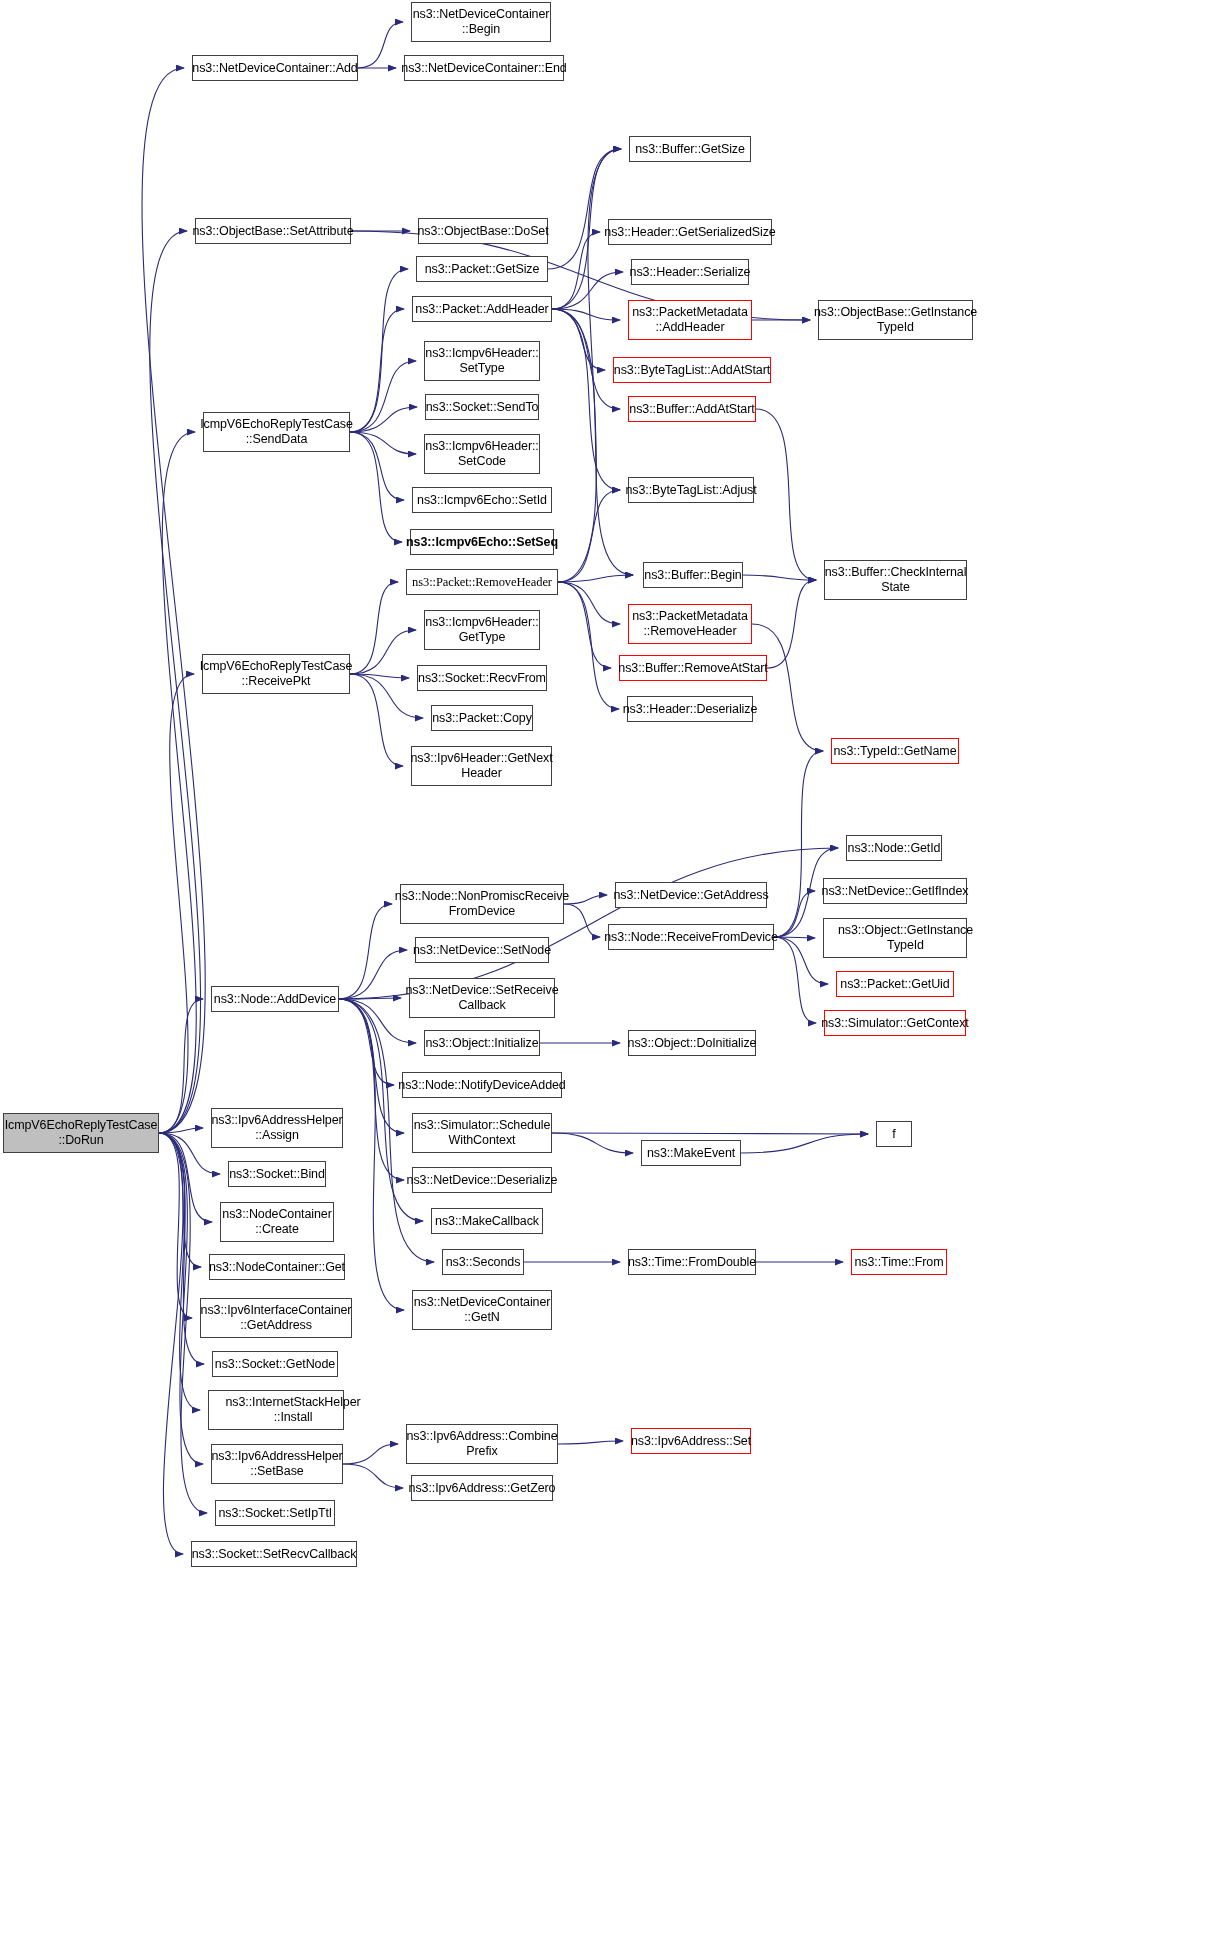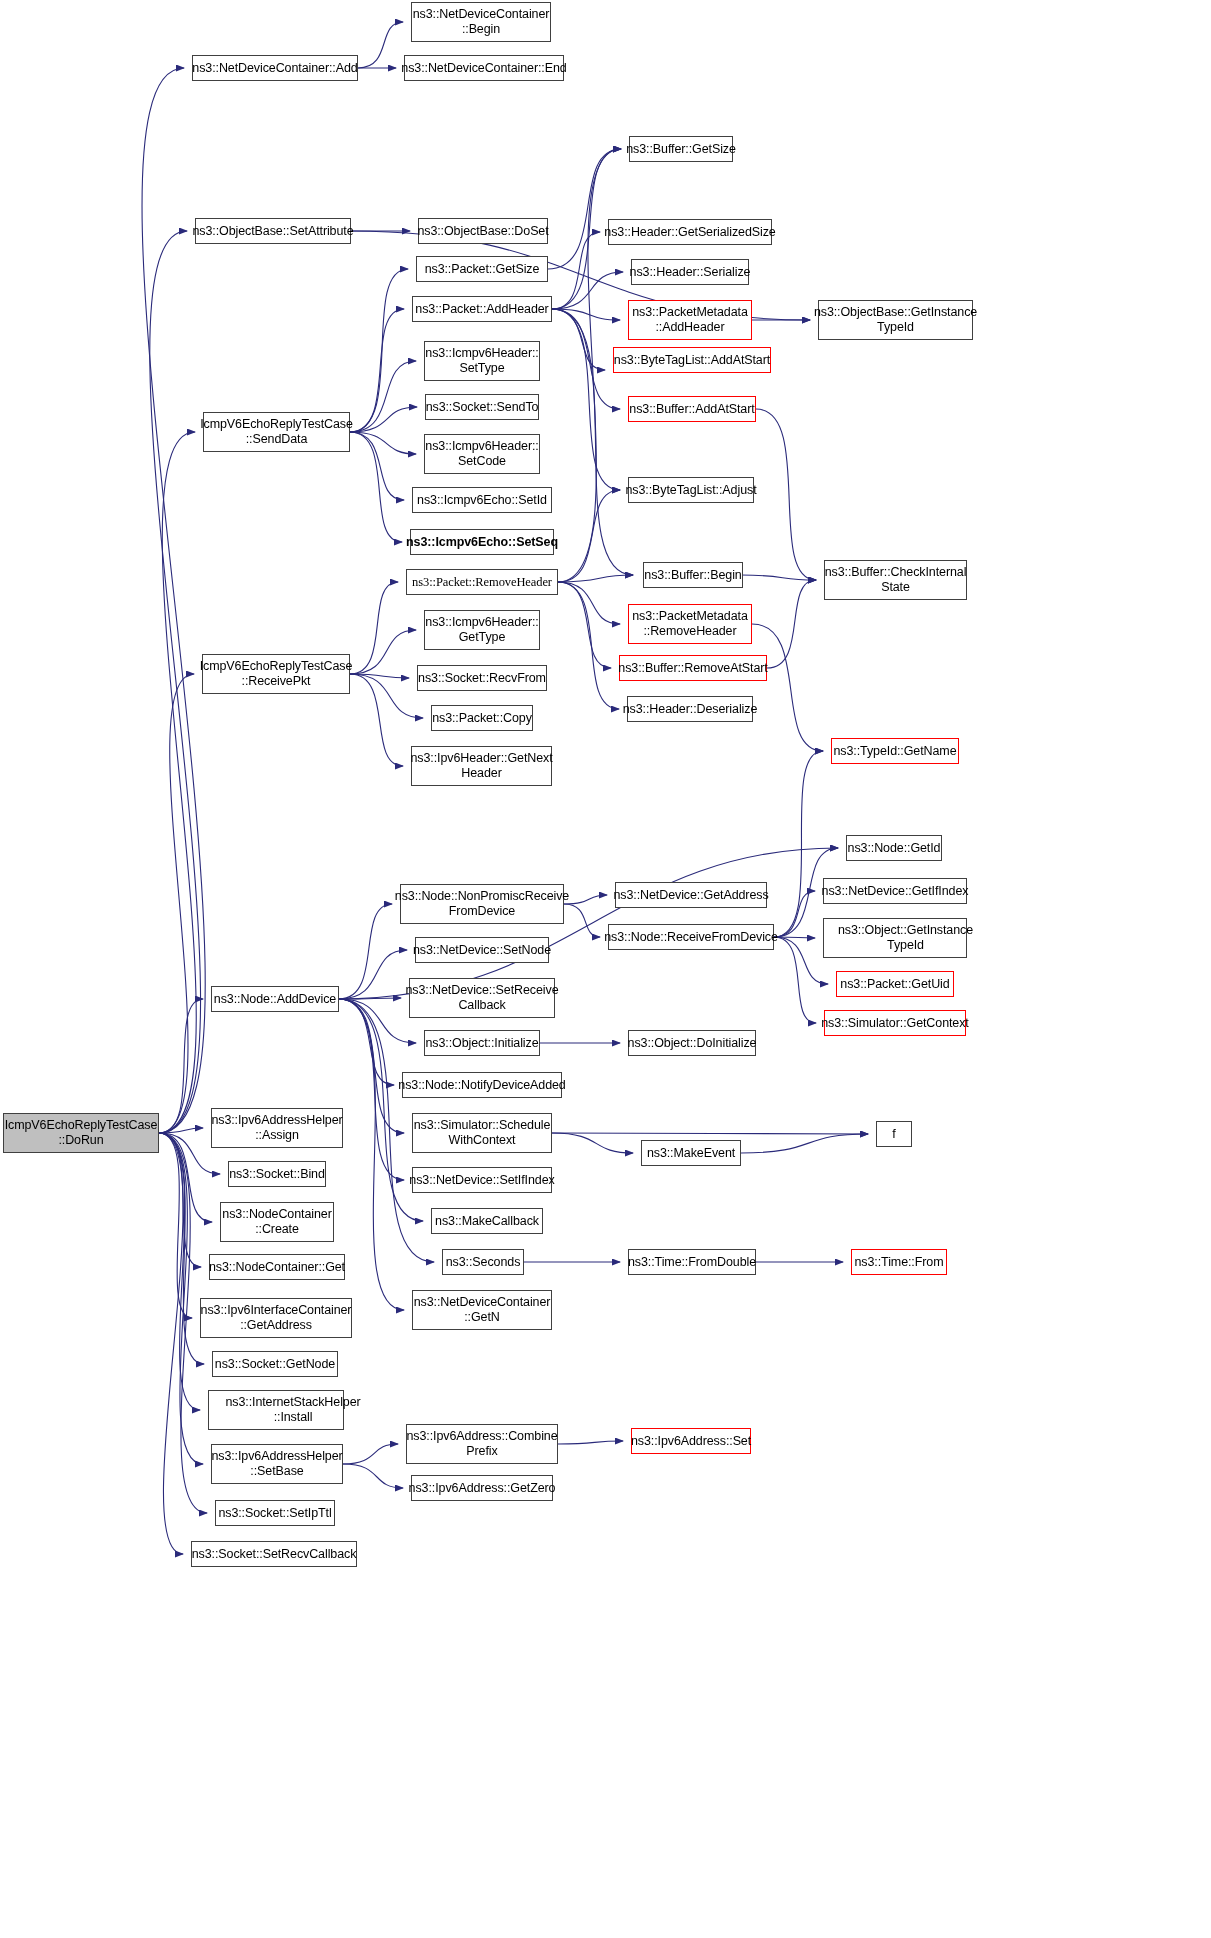--- a/index.html
+++ b/index.html
@@ -136,34 +136,34 @@
         <path d="M343,1464 C380.05,1464 368.95,1444 398,1444" fill="none" stroke="#2a2a7a" stroke-width="1.1" marker-end="url(#arrow)"></path>
         <path d="M343,1464 C383.28000000000003,1464 370.71999999999997,1488 403,1488" fill="none" stroke="#2a2a7a" stroke-width="1.1" marker-end="url(#arrow)"></path>
         <path d="M558,1444 C598.51,1444 590.49,1441 623,1441" fill="none" stroke="#2a2a7a" stroke-width="1.1" marker-end="url(#arrow)"></path>
       </g>
   </svg>
   <div id="nodes">
       <div class="node" style="left: 411px; top: 2px; width: 140px; height: 40px;">ns3::NetDeviceContainer
 ::Begin</div>
       <div class="node" style="left: 192px; top: 55px; width: 166px; height: 26px;">ns3::NetDeviceContainer::Add</div>
       <div class="node" style="left: 404px; top: 55px; width: 160px; height: 26px;">ns3::NetDeviceContainer::End</div>
-      <div class="node" style="left: 629px; top: 136px; width: 104px; height: 26px;">ns3::Buffer::GetSize</div>
+      <div class="node" style="left: 629px; top: 136px; width: 122px; height: 26px;">ns3::Buffer::GetSize</div>
       <div class="node" style="left: 195px; top: 218px; width: 156px; height: 26px;">ns3::ObjectBase::SetAttribute</div>
       <div class="node" style="left: 418px; top: 218px; width: 130px; height: 26px;">ns3::ObjectBase::DoSet</div>
       <div class="node" style="left: 608px; top: 219px; width: 164px; height: 26px;">ns3::Header::GetSerializedSize</div>
       <div class="node" style="left: 631px; top: 259px; width: 118px; height: 26px;">ns3::Header::Serialize</div>
       <div class="node" style="left: 416px; top: 256px; width: 132px; height: 26px;">ns3::Packet::GetSize</div>
       <div class="node" style="left: 412px; top: 296px; width: 140px; height: 26px;">ns3::Packet::AddHeader</div>
       <div class="node red" style="left: 628px; top: 300px; width: 124px; height: 40px;">ns3::PacketMetadata
 ::AddHeader</div>
       <div class="node" style="left: 818px; top: 300px; width: 155px; height: 40px;">ns3::ObjectBase::GetInstance
 TypeId</div>
       <div class="node" style="left: 424px; top: 341px; width: 116px; height: 40px;">ns3::Icmpv6Header::
 SetType</div>
-      <div class="node red" style="left: 613px; top: 347px; width: 158px; height: 26px;">ns3::ByteTagList::AddAtStart</div>
+      <div class="node red" style="left: 613px; top: 357px; width: 158px; height: 26px;">ns3::ByteTagList::AddAtStart</div>
       <div class="node" style="left: 425px; top: 394px; width: 114px; height: 26px;">ns3::Socket::SendTo</div>
       <div class="node red" style="left: 628px; top: 396px; width: 128px; height: 26px;">ns3::Buffer::AddAtStart</div>
       <div class="node" style="left: 203px; top: 412px; width: 147px; height: 40px;">IcmpV6EchoReplyTestCase
 ::SendData</div>
       <div class="node" style="left: 424px; top: 434px; width: 116px; height: 40px;">ns3::Icmpv6Header::
 SetCode</div>
       <div class="node" style="left: 628px; top: 477px; width: 126px; height: 26px;">ns3::ByteTagList::Adjust</div>
       <div class="node" style="left: 412px; top: 487px; width: 140px; height: 26px;">ns3::Icmpv6Echo::SetId</div>
       <div class="node" style="left: 410px; top: 529px; width: 144px; height: 26px; font-weight: bold;">ns3::Icmpv6Echo::SetSeq</div>
       <div class="node" style="left: 406px; top: 569px; width: 152px; height: 26px; font-family: Liberation Serif, serif;">ns3::Packet::RemoveHeader</div>
@@ -201,21 +201,21 @@
       <div class="node" style="left: 628px; top: 1030px; width: 128px; height: 26px;">ns3::Object::DoInitialize</div>
       <div class="node" style="left: 402px; top: 1072px; width: 160px; height: 26px;">ns3::Node::NotifyDeviceAdded</div>
       <div class="node" style="left: 412px; top: 1113px; width: 140px; height: 40px;">ns3::Simulator::Schedule
 WithContext</div>
       <div class="node" style="left: 876px; top: 1121px; width: 36px; height: 26px;">f</div>
       <div class="node" style="left: 641px; top: 1140px; width: 100px; height: 26px;">ns3::MakeEvent</div>
       <div class="node root" style="left: 3px; top: 1113px; width: 156px; height: 40px;">IcmpV6EchoReplyTestCase
 ::DoRun</div>
       <div class="node" style="left: 211px; top: 1108px; width: 132px; height: 40px;">ns3::Ipv6AddressHelper
 ::Assign</div>
-      <div class="node" style="left: 412px; top: 1167px; width: 140px; height: 26px;">ns3::NetDevice::SetIfIndex</div>
+      <div class="node" style="left: 412px; top: 1167px; width: 140px; height: 26px;">ns3::NetDevice::Deserialize</div>
       <div class="node" style="left: 228px; top: 1161px; width: 98px; height: 26px;">ns3::Socket::Bind</div>
       <div class="node" style="left: 431px; top: 1208px; width: 112px; height: 26px;">ns3::MakeCallback</div>
       <div class="node" style="left: 220px; top: 1202px; width: 114px; height: 40px;">ns3::NodeContainer
 ::Create</div>
       <div class="node" style="left: 442px; top: 1249px; width: 82px; height: 26px;">ns3::Seconds</div>
       <div class="node" style="left: 628px; top: 1249px; width: 128px; height: 26px;">ns3::Time::FromDouble</div>
       <div class="node red" style="left: 851px; top: 1249px; width: 96px; height: 26px;">ns3::Time::From</div>
       <div class="node" style="left: 209px; top: 1254px; width: 136px; height: 26px;">ns3::NodeContainer::Get</div>
       <div class="node" style="left: 412px; top: 1290px; width: 140px; height: 40px;">ns3::NetDeviceContainer
 ::GetN</div>

